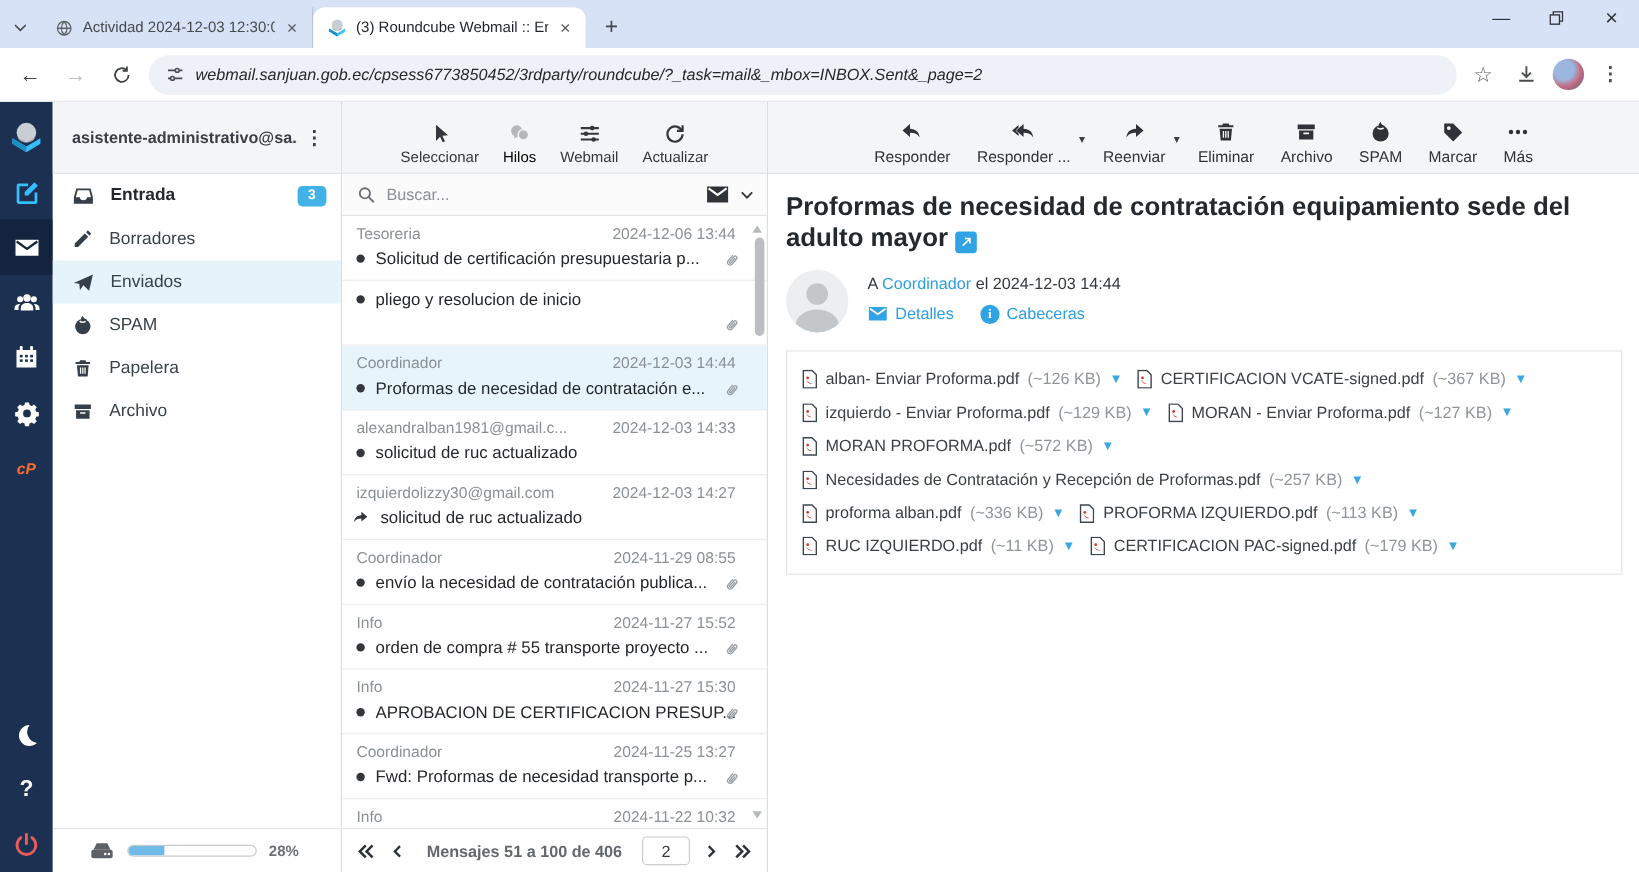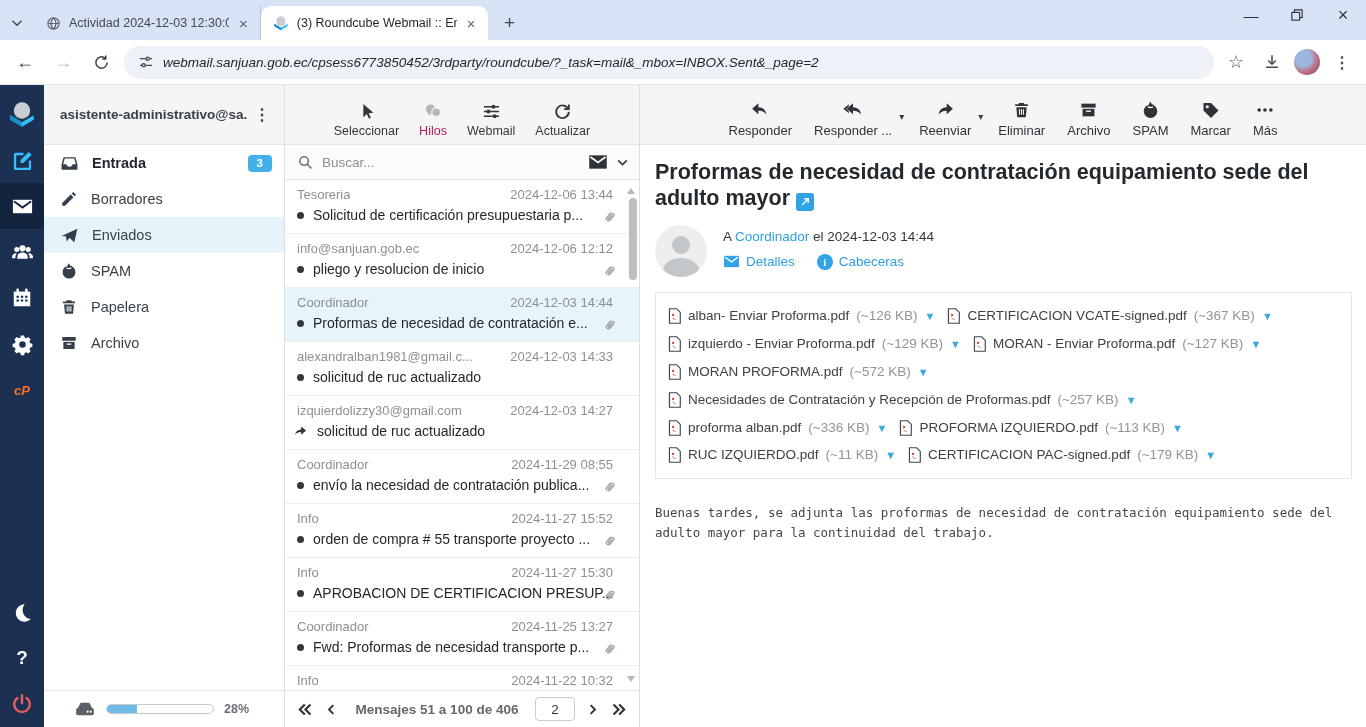--- a/index.html
+++ b/index.html
@@ -51,21 +51,21 @@
   .folders-spacer { flex:1; }
   .storage-row { height:37px; border-top:1px solid #e3e5e8; display:flex; align-items:center; gap:10px; padding:0 16px 0 30px; }
   .meter { width:108px; height:10px; border:1px solid #c7cacd; border-radius:6px; background:#fff; overflow:hidden; }
   .meter-fill { height:100%; background:#6fbae6; border-radius:6px 0 0 6px; }
   .storage-pct { font-size:12.5px; font-weight:bold; color:#6b7076; }
 
   
   .list-col { width:355px; border-right:1px solid #dcdfe2; display:flex; flex-direction:column; background:#fff; }
   .list-toolbar { height:60px; background:#f4f5f6; border-bottom:1px solid #e3e5e8; display:flex; align-items:flex-end; justify-content:center; gap:8px; padding-bottom:6px; }
   .tb-btn { display:flex; flex-direction:column; align-items:center; gap:3px; color:#33373b; font-size:12.5px; padding:0 6px; }
-  .tb-btn.disabled { color:#be185d; }
+  .tb-btn.disabled { color:#000000; }
   .search-row { height:35px; background:#fbfbfc; border-bottom:1px solid #e3e5e8; display:flex; align-items:center; gap:8px; padding:0 10px 0 12px; }
   .search-input { flex:1; border:none; background:transparent; outline:none; font-size:13.5px; color:#4d7c0f; font-family:"Liberation Sans",sans-serif; }
   .search-input::placeholder { color:#8b9095; }
   .msg-rows { flex:1; overflow:hidden; position:relative; }
   .msg-row { height:54px; padding:7px 26px 12px 12px; border-bottom:1px solid #ededee; position:relative; }
   .msg-row.selected { background:#e7f4fc; }
   .mr-line1 { display:flex; justify-content:space-between; font-size:13px; color:#8b9095; margin-bottom:5px; }
   .mr-sender { white-space:nowrap; overflow:hidden; max-width:190px; }
   .mr-line2 { display:flex; align-items:center; gap:9px; font-size:14px; color:#24272b; }
   .dot { width:7px; height:7px; border-radius:50%; background:#33373b; flex-shrink:0; }
@@ -408,24 +408,20 @@
               <span class="dot"></span>
               <span class="mr-subject">Solicitud de certificación presupuestaria p...</span>
             </div>
           <span class="clip">
               <svg width="15" height="15" viewBox="0 0 24 24" fill="none" stroke="currentColor" stroke-width="1.8" stroke-linecap="round" transform="rotate(40)">
                 <path d="M8.5 5.5v9a3.5 3.5 0 0 0 7 0v-9a2.3 2.3 0 0 0-4.6 0v8.6a1.2 1.2 0 0 0 2.4 0V6.5"></path>
               </svg>
             </span>
         </div>
         <div class="msg-row">
-          <div class="mr-line1">
-              <span class="mr-sender">info@sanjuan.gob.ec</span>
-              <span>2024-12-06 12:12</span>
-            </div>
           <div class="mr-line2">
               <span class="dot"></span>
               <span class="mr-subject">pliego y resolucion de inicio</span>
             </div>
           <span class="clip">
               <svg width="15" height="15" viewBox="0 0 24 24" fill="none" stroke="currentColor" stroke-width="1.8" stroke-linecap="round" transform="rotate(40)">
                 <path d="M8.5 5.5v9a3.5 3.5 0 0 0 7 0v-9a2.3 2.3 0 0 0-4.6 0v8.6a1.2 1.2 0 0 0 2.4 0V6.5"></path>
               </svg>
             </span>
         </div>
@@ -791,18 +787,17 @@
                   <path d="M5 11c2 3 4 4.5 7 5-3 .8-5-.3-7-5z" fill="#d23b2e"></path>
                   <circle cx="7" cy="9.5" r="1.6" fill="#d23b2e"></circle>
                 </svg>
                 <span class="att-name">CERTIFICACION PAC-signed.pdf</span>
                 <span class="att-size">(~179 KB)</span>
                 <span class="att-caret">▼</span>
               </span>
           </div>
         </div>
 
-        <div class="mail-body">Buenas tardes, se adjunta las proformas de necesidad de contratación equipamiento sede del adulto mayor para la continuidad del trabajo.</div>
       </div>
     </div>
 
   </div>
 </div>
 
 </body></html>

